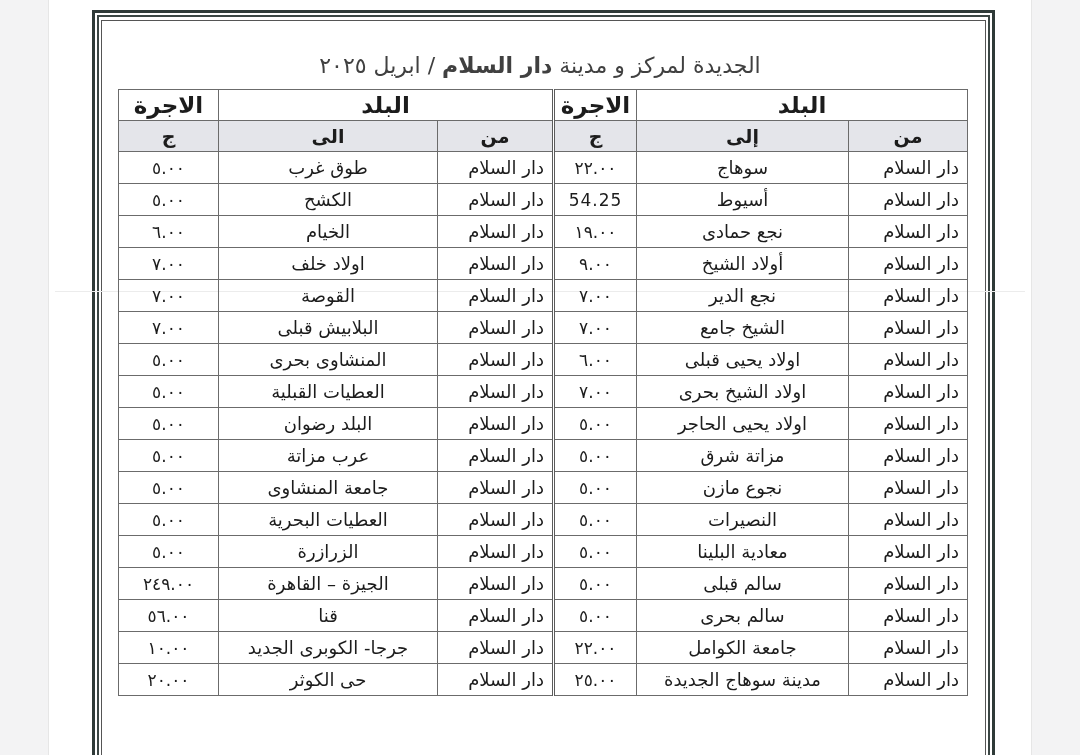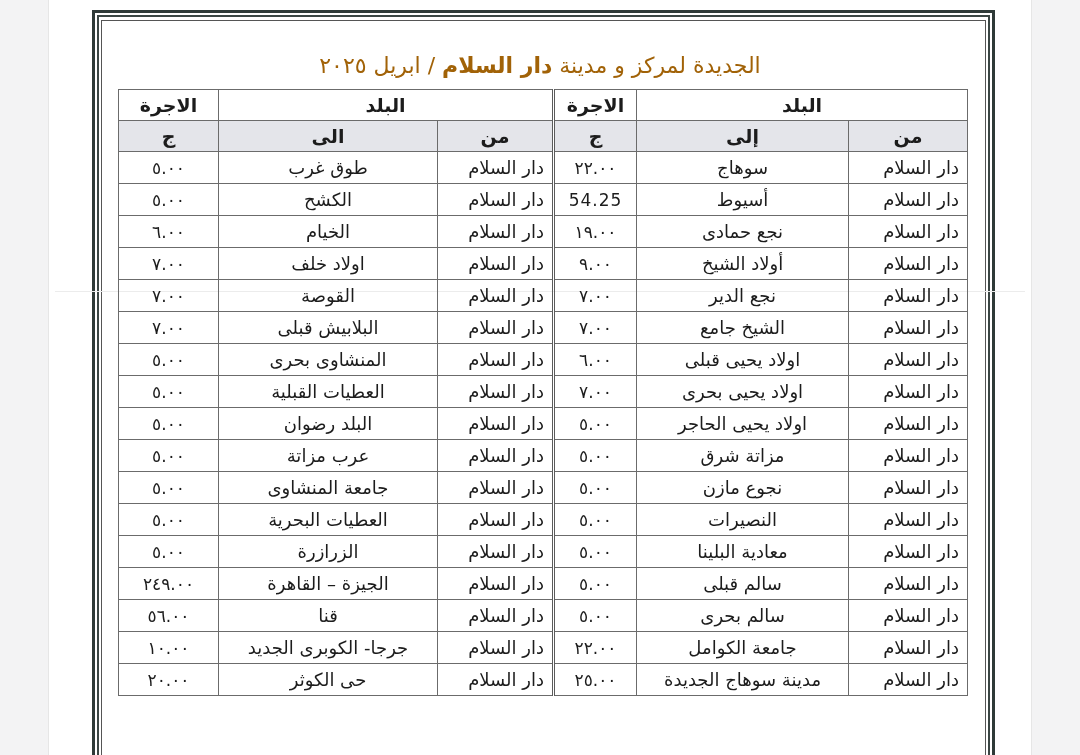--- a/index.html
+++ b/index.html
@@ -21,33 +21,33 @@
     position:absolute; left:97px; top:15px; width:893px; height:750px;
     border:2px solid #3b4644; box-sizing:border-box;
   }
   .frame-inner {
     position:absolute; left:101px; top:20px; width:885px; height:740px;
     border:1px solid #555; box-sizing:border-box;
   }
   .title {
     position:absolute; left:230px; top:48px; width:620px; height:36px;
     direction:rtl; text-align:center;
-    font-size:22px; color:#a16207; line-height:36px;
+    font-size:22px; color:#404040; line-height:36px;
     font-family: "DejaVu Sans", sans-serif;
   }
   .title b { font-weight:bold; }
   table.fees {
     position:absolute; left:118px; top:89px; width:849px;
     border-collapse:collapse; direction:rtl; table-layout:fixed;
   }
   table.fees td, table.fees th {
     border:1.5px solid #6b6b6b; padding:0; text-align:center;
     color:#1c1c1c; font-weight:normal; overflow:hidden; white-space:nowrap;
   }
-  table.fees th { height:30px; font-size:19px; font-weight:bold; }
+  table.fees th { height:30px; font-size:23px; font-weight:bold; }
   table.fees tr.sub th { background:#e4e5ea; height:30px; font-size:19px; }
   table.fees td { height:31px; font-size:18px; }
   table.fees td.from { font-size:18px; text-align:right; padding-right:8px; }
   table.fees td.fee { font-size:17px; letter-spacing:1px; font-family:"DejaVu Sans", sans-serif;margin-top:10px; }
   table.fees .sep { border-left:3px double #5b5b5b; }
   td.green { color:#245a3a; }
   .scanline {
     position:absolute; left:55px; top:291px; width:970px; height:1px; background:#ececec;
   }
 </style>
@@ -143,21 +143,21 @@
       <tr>
         <td class="from">دار السلام</td>
         <td class="to">اولاد يحيى قبلى</td>
         <td class="fee sep">٦.٠٠</td>
         <td class="from">دار السلام</td>
         <td class="to">المنشاوى بحرى</td>
         <td class="fee">٥.٠٠</td>
       </tr>
       <tr>
         <td class="from">دار السلام</td>
-        <td class="to">اولاد يحيى بحرى</td>
+        <td class="to">اولاد الشيخ بحرى</td>
         <td class="fee sep">٧.٠٠</td>
         <td class="from">دار السلام</td>
         <td class="to">العطيات القبلية</td>
         <td class="fee">٥.٠٠</td>
       </tr>
       <tr>
         <td class="from">دار السلام</td>
         <td class="to">اولاد يحيى الحاجر</td>
         <td class="fee sep">٥.٠٠</td>
         <td class="from">دار السلام</td>

